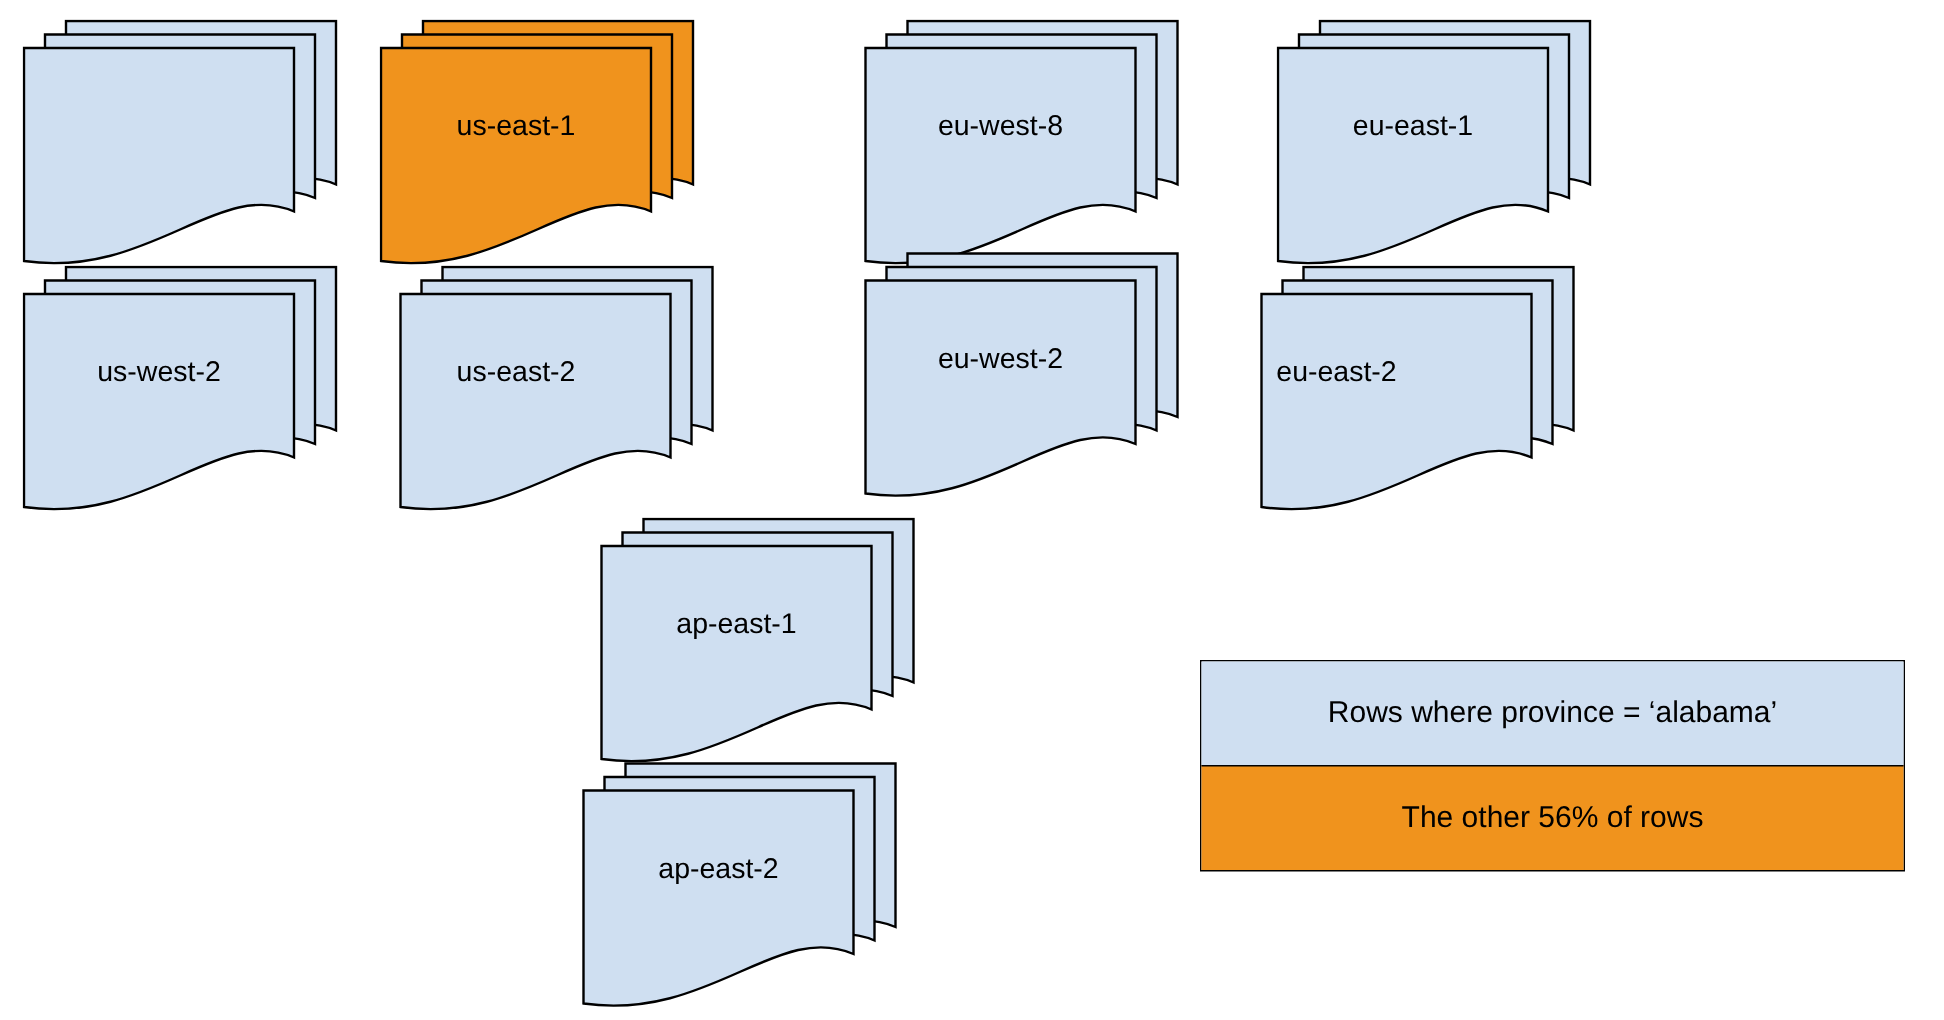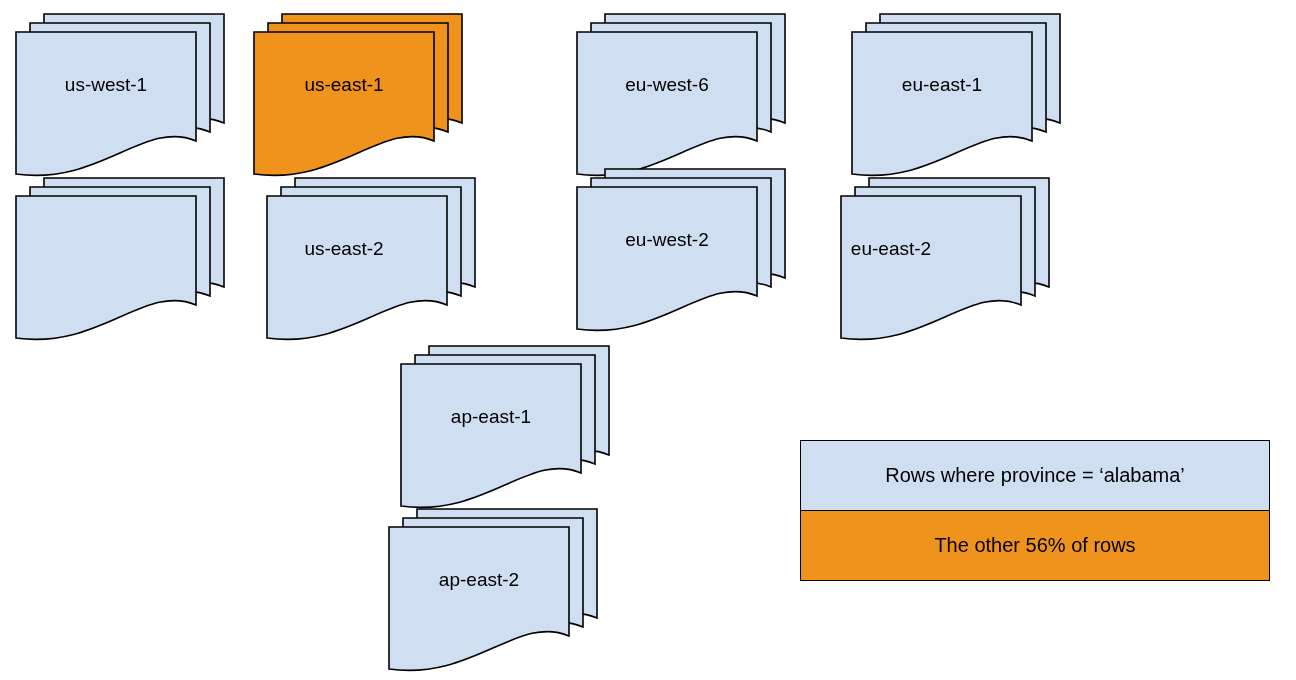--- a/index.html
+++ b/index.html
@@ -69,56 +69,56 @@
 <body>
 
 <div class="canvas">
 
   <div class="stack" style="left:15px; top:13px;" data-variant="blue">
     <svg width="212" height="166" viewBox="0 0 212 166">
       <path class="sheet" transform="translate(28,0)" d="M1,1 H181 V110 C130,88 85,155 1,143 Z"></path>
       <path class="sheet" transform="translate(14,9)" d="M1,1 H181 V110 C130,88 85,155 1,143 Z"></path>
       <path class="sheet" transform="translate(0,18)" d="M1,1 H181 V110 C130,88 85,155 1,143 Z"></path>
     </svg>
-    <div class="stack-label">us-west-1</div>
   </div>
 
   <div class="stack" style="left:253px; top:13px;" data-variant="orange">
     <svg width="212" height="166" viewBox="0 0 212 166">
       <path class="sheet" transform="translate(28,0)" d="M1,1 H181 V110 C130,88 85,155 1,143 Z"></path>
       <path class="sheet" transform="translate(14,9)" d="M1,1 H181 V110 C130,88 85,155 1,143 Z"></path>
       <path class="sheet" transform="translate(0,18)" d="M1,1 H181 V110 C130,88 85,155 1,143 Z"></path>
     </svg>
     <div class="stack-label">us-east-1</div>
   </div>
 
   <div class="stack" style="left:576px; top:13px;" data-variant="blue">
     <svg width="212" height="166" viewBox="0 0 212 166">
       <path class="sheet" transform="translate(28,0)" d="M1,1 H181 V110 C130,88 85,155 1,143 Z"></path>
       <path class="sheet" transform="translate(14,9)" d="M1,1 H181 V110 C130,88 85,155 1,143 Z"></path>
       <path class="sheet" transform="translate(0,18)" d="M1,1 H181 V110 C130,88 85,155 1,143 Z"></path>
     </svg>
-    <div class="stack-label">eu-west-6</div>
+    <div class="stack-label">eu-west-8</div>
   </div>
 
   <div class="stack" style="left:808px; top:13px;margin-left:43px;" data-variant="blue">
     <svg width="212" height="166" viewBox="0 0 212 166">
       <path class="sheet" transform="translate(28,0)" d="M1,1 H181 V110 C130,88 85,155 1,143 Z"></path>
       <path class="sheet" transform="translate(14,9)" d="M1,1 H181 V110 C130,88 85,155 1,143 Z"></path>
       <path class="sheet" transform="translate(0,18)" d="M1,1 H181 V110 C130,88 85,155 1,143 Z"></path>
     </svg>
     <div class="stack-label">eu-east-1</div>
   </div>
 
   <div class="stack" style="left:15px; top:177px;" data-variant="blue">
     <svg width="212" height="166" viewBox="0 0 212 166">
       <path class="sheet" transform="translate(28,0)" d="M1,1 H181 V110 C130,88 85,155 1,143 Z"></path>
       <path class="sheet" transform="translate(14,9)" d="M1,1 H181 V110 C130,88 85,155 1,143 Z"></path>
       <path class="sheet" transform="translate(0,18)" d="M1,1 H181 V110 C130,88 85,155 1,143 Z"></path>
     </svg>
+    <div class="stack-label">us-west-2</div>
   </div>
 
   <div class="stack" style="left:253px; top:177px;padding-left:13px;" data-variant="blue">
     <svg width="212" height="166" viewBox="0 0 212 166">
       <path class="sheet" transform="translate(28,0)" d="M1,1 H181 V110 C130,88 85,155 1,143 Z"></path>
       <path class="sheet" transform="translate(14,9)" d="M1,1 H181 V110 C130,88 85,155 1,143 Z"></path>
       <path class="sheet" transform="translate(0,18)" d="M1,1 H181 V110 C130,88 85,155 1,143 Z"></path>
     </svg>
     <div class="stack-label">us-east-2</div>
   </div>

